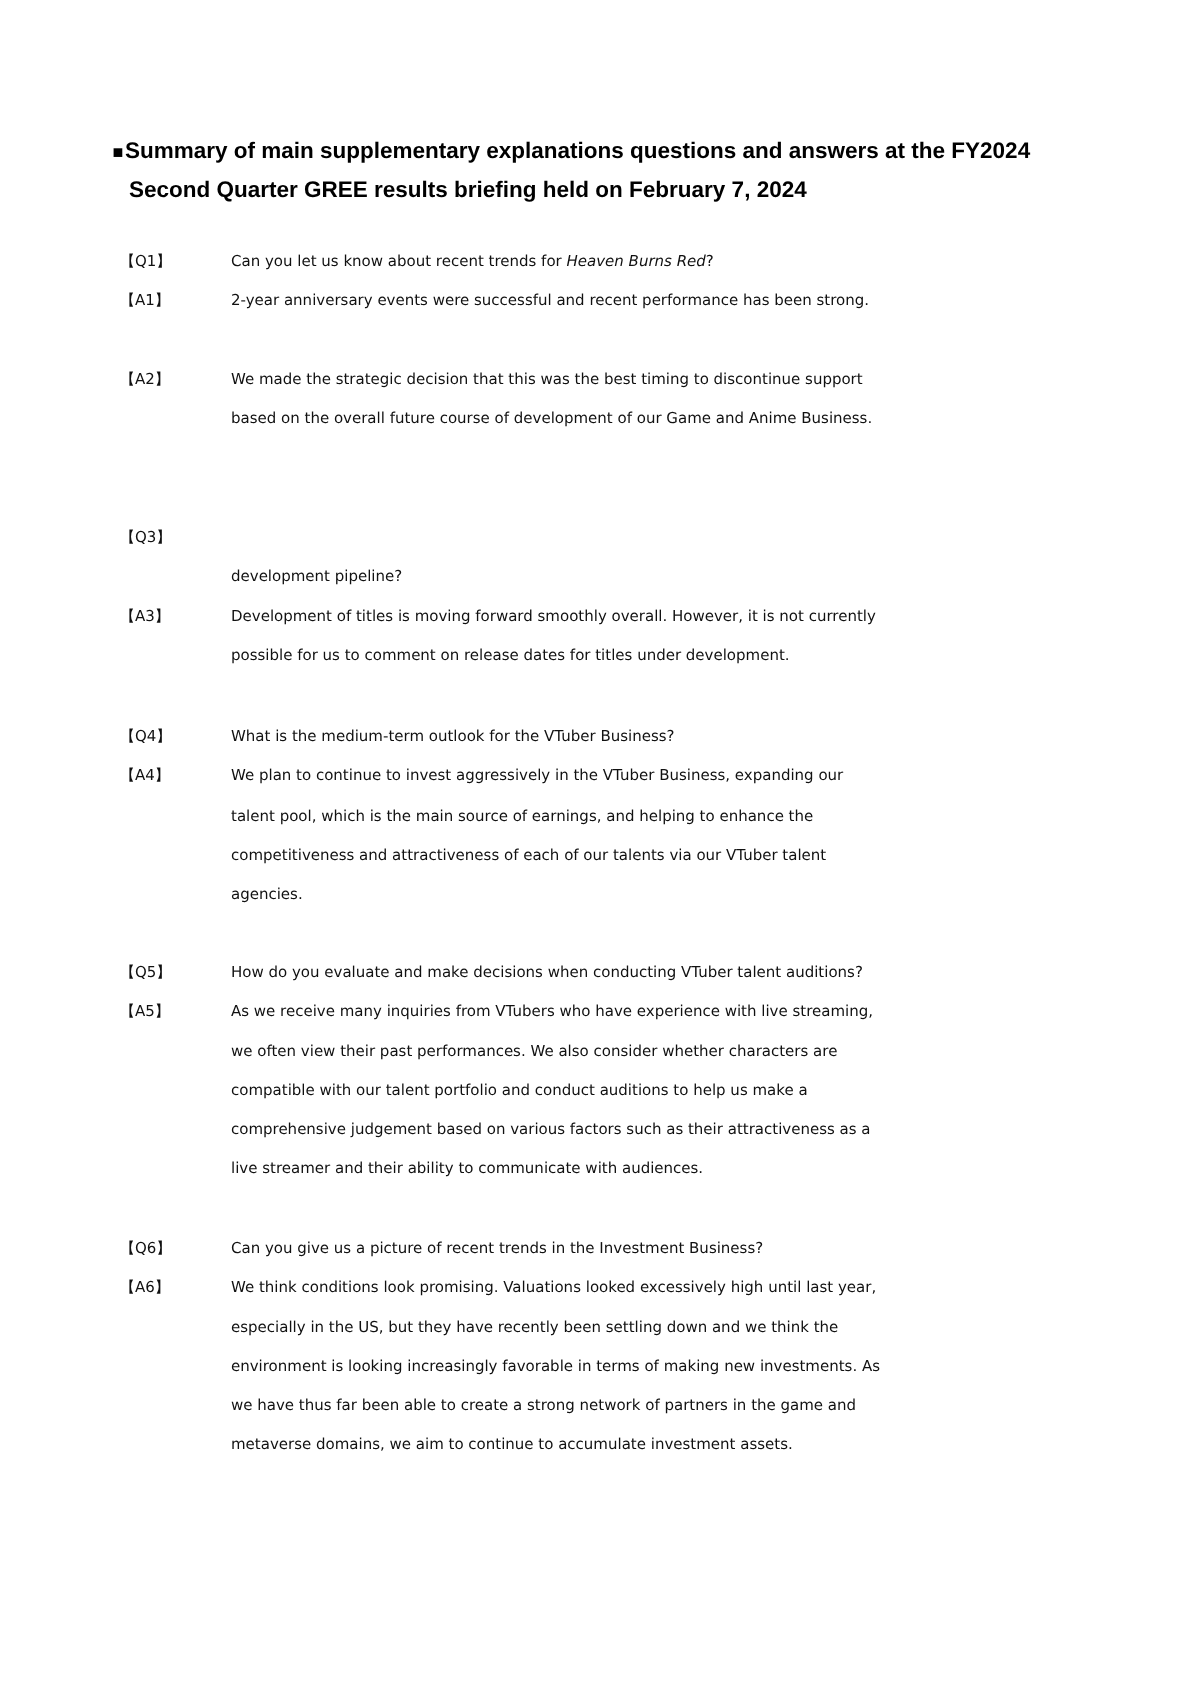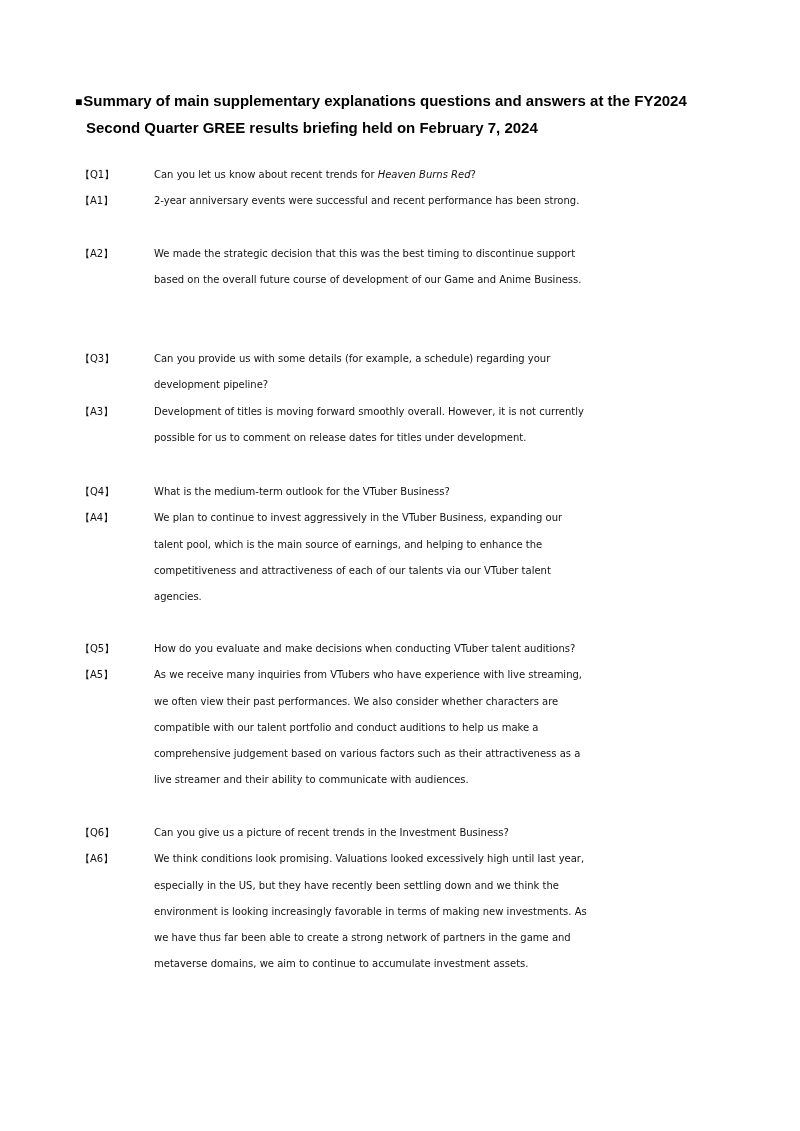--- a/index.html
+++ b/index.html
@@ -42,21 +42,21 @@
 <div class="qa" style="top:241px">
   <div class="row">
     <span class="label">【A2】</span>
     <span class="text"><span>We made the strategic decision that this was the best timing to discontinue support</span><br><span>based on the overall future course of development of our Game and Anime Business.</span></span>
   </div>
 </div>
 
 <div class="qa" style="top:346px">
   <div class="row">
     <span class="label">【Q3】</span>
-    <span class="text"><span>Can you provide us with some details (for example, a schedule) regarding your</span><br><span>development pipeline?</span></span>
+    <span class="text"><br><span>development pipeline?</span></span>
   </div>
   <div class="row">
     <span class="label">【A3】</span>
     <span class="text"><span>Development of titles is moving forward smoothly overall. However, it is not currently</span><br><span>possible for us to comment on release dates for titles under development.</span></span>
   </div>
 </div>
 
 <div class="qa" style="top:479px">
   <div class="row">
     <span class="label">【Q4】</span>

